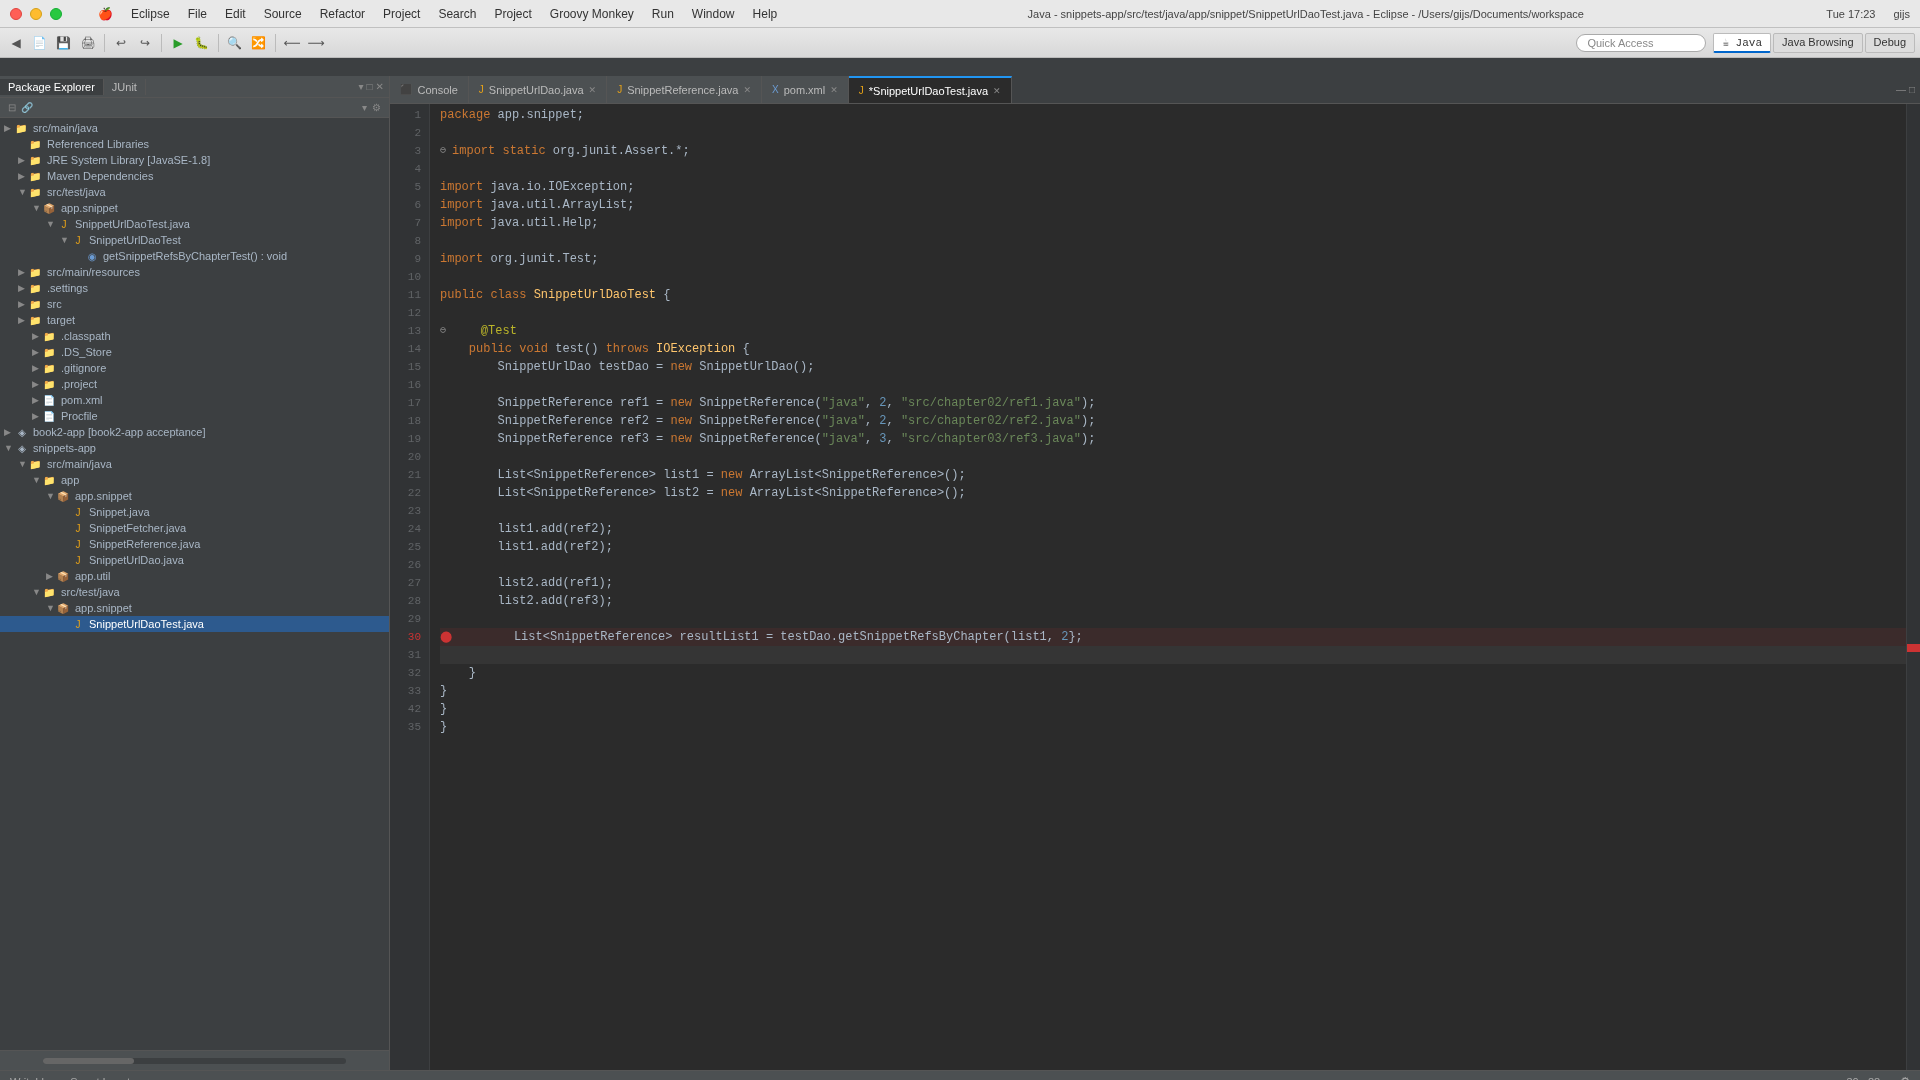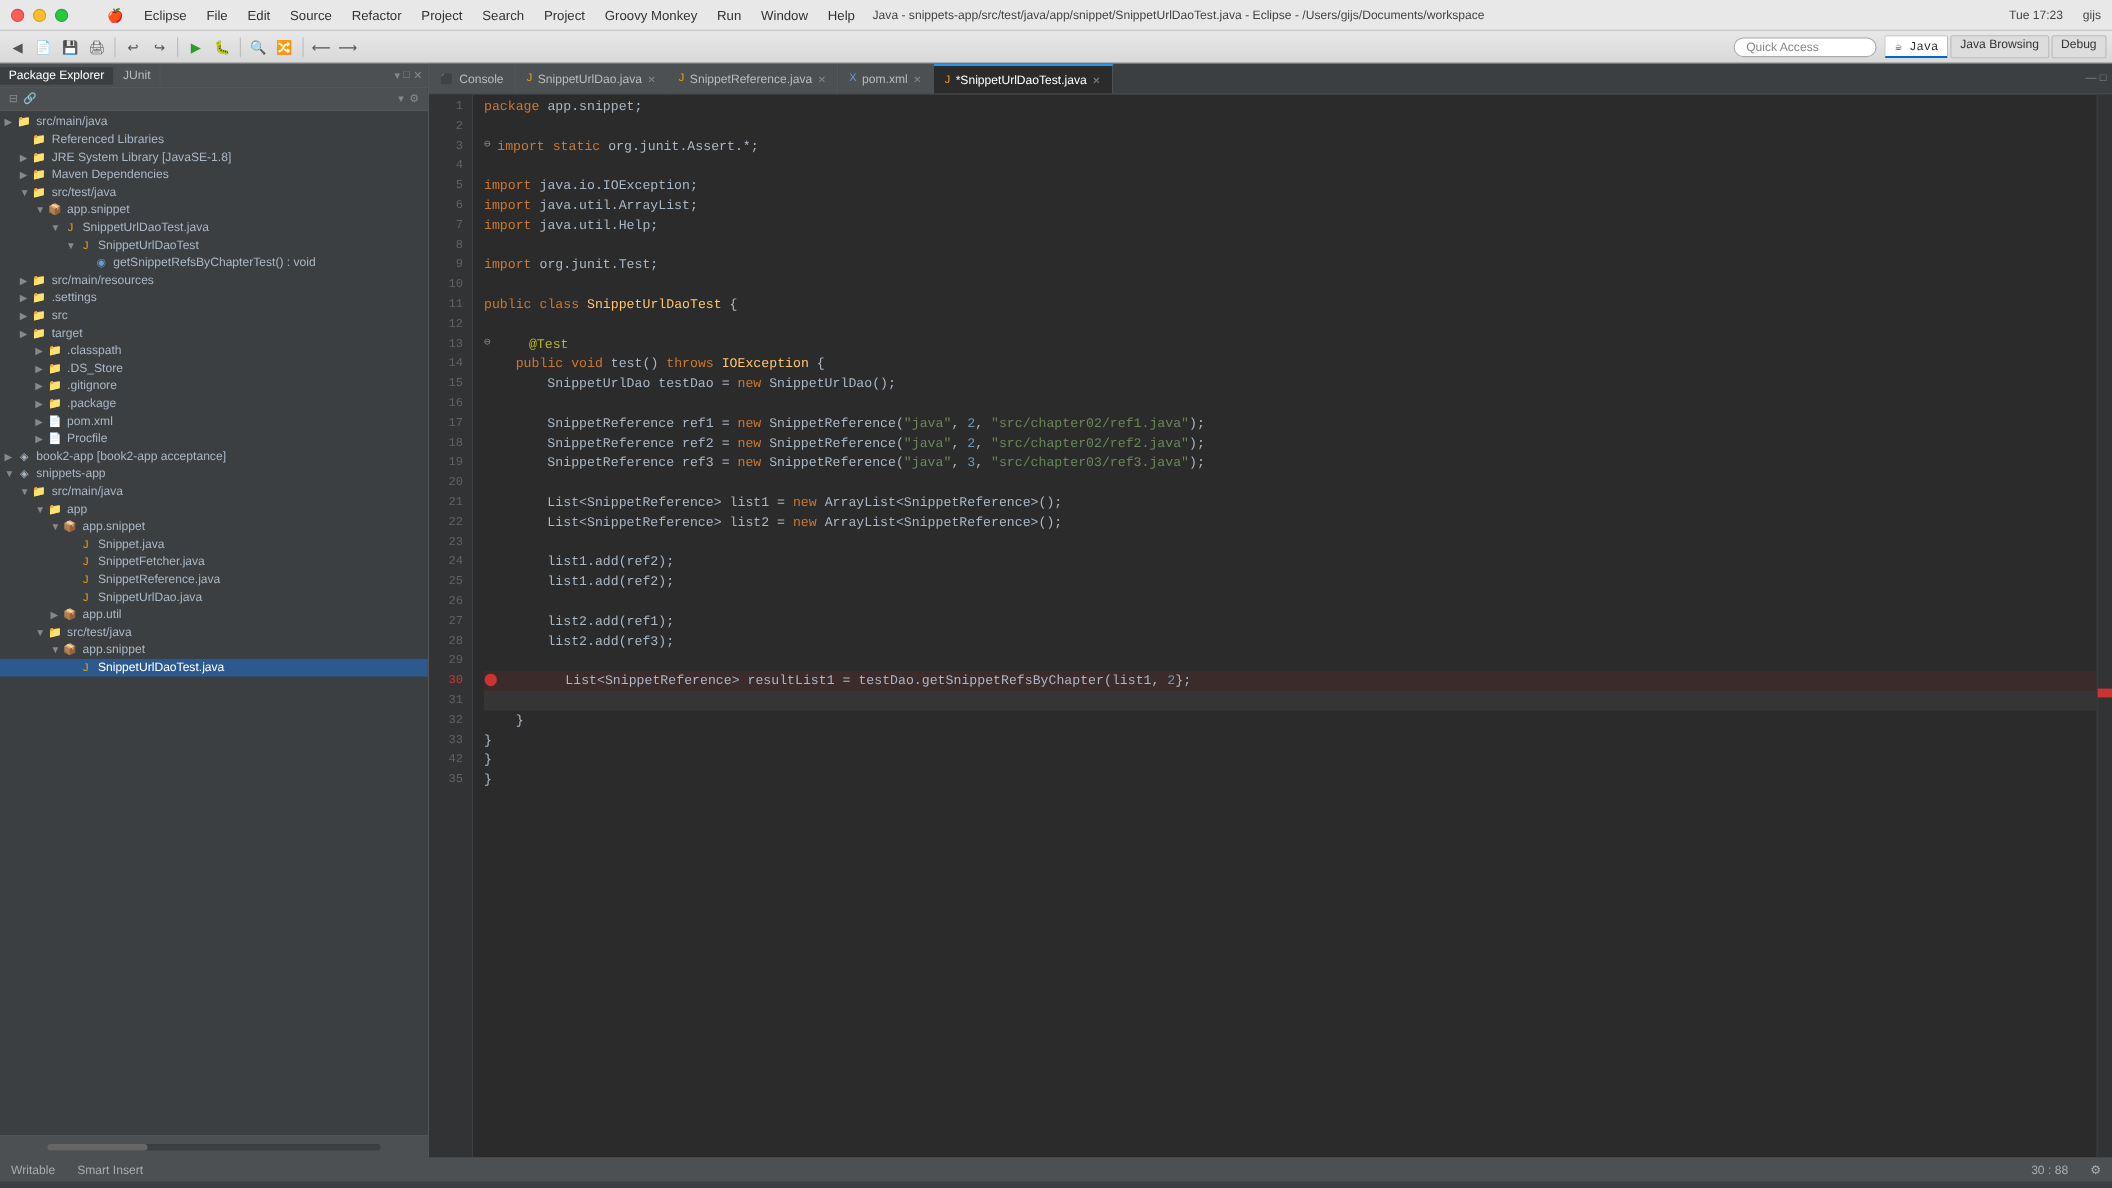--- a/index.html
+++ b/index.html
@@ -12,21 +12,21 @@
       display: flex;
       align-items: center;
       padding: 0 10px;
       gap: 8px;
       border-bottom: 1px solid #c0c0c0;
     }
     .mac-btn { width: 12px; height: 12px; border-radius: 50%; cursor: pointer; }
     .mac-close { background: #ff5f57; border: 1px solid #e0443e; }
     .mac-min { background: #febc2e; border: 1px solid #d4a017; }
     .mac-max { background: #28c840; border: 1px solid #14ae34; }
-    #mac-title { flex: 1; font-size: 12px; color: #333; }
+    #mac-title { flex: 1; text-align: center; font-size: 12px; color: #333; }
     .mac-menu { display: flex; gap: 2px; margin-left: 20px; }
     .mac-menu-item { padding: 2px 8px; font-size: 12px; color: #333; cursor: pointer; }
 
     
     #eclipse-toolbar {
       background: linear-gradient(to bottom, #e8e8e8, #d8d8d8);
       height: 30px;
       display: flex;
       align-items: center;
       padding: 0 5px;
@@ -47,20 +47,21 @@
       padding: 2px 8px; font-size: 11px; background: #ddd; border: 1px solid #bbb;
       border-radius: 2px; cursor: pointer; color: #333;
     }
     .persp-btn.active { background: #fff; border-bottom: 2px solid #0066cc; font-family: Liberation Mono, monospace; }
 
     
     #main-layout {
       display: flex;
       height: calc(1080px - 28px - 30px - 28px);
       background: #3c3f41;
+      margin-top: 18px;
     }
 
     
     #sidebar {
       width: 390px;
       background: #3c3f41;
       border-right: 1px solid #555;
       display: flex;
       flex-direction: column;
       overflow: hidden;
@@ -391,21 +392,21 @@
         <div class="tree-item">
           <span class="tree-indent" style="width: 28px; display: inline-block;"></span>
           <span class="tree-arrow">▶</span>
           <span class="tree-icon" style="color: rgb(232, 163, 23);">📁</span>
           <span>.gitignore</span>
         </div>
         <div class="tree-item">
           <span class="tree-indent" style="width: 28px; display: inline-block;"></span>
           <span class="tree-arrow">▶</span>
           <span class="tree-icon" style="color: rgb(232, 163, 23);">📁</span>
-          <span>.package</span>
+          <span>.project</span>
         </div>
         <div class="tree-item">
           <span class="tree-indent" style="width: 28px; display: inline-block;"></span>
           <span class="tree-arrow">▶</span>
           <span class="tree-icon" style="color: rgb(170, 170, 170);">📄</span>
           <span>pom.xml</span>
         </div>
         <div class="tree-item">
           <span class="tree-indent" style="width: 28px; display: inline-block;"></span>
           <span class="tree-arrow">▶</span>

